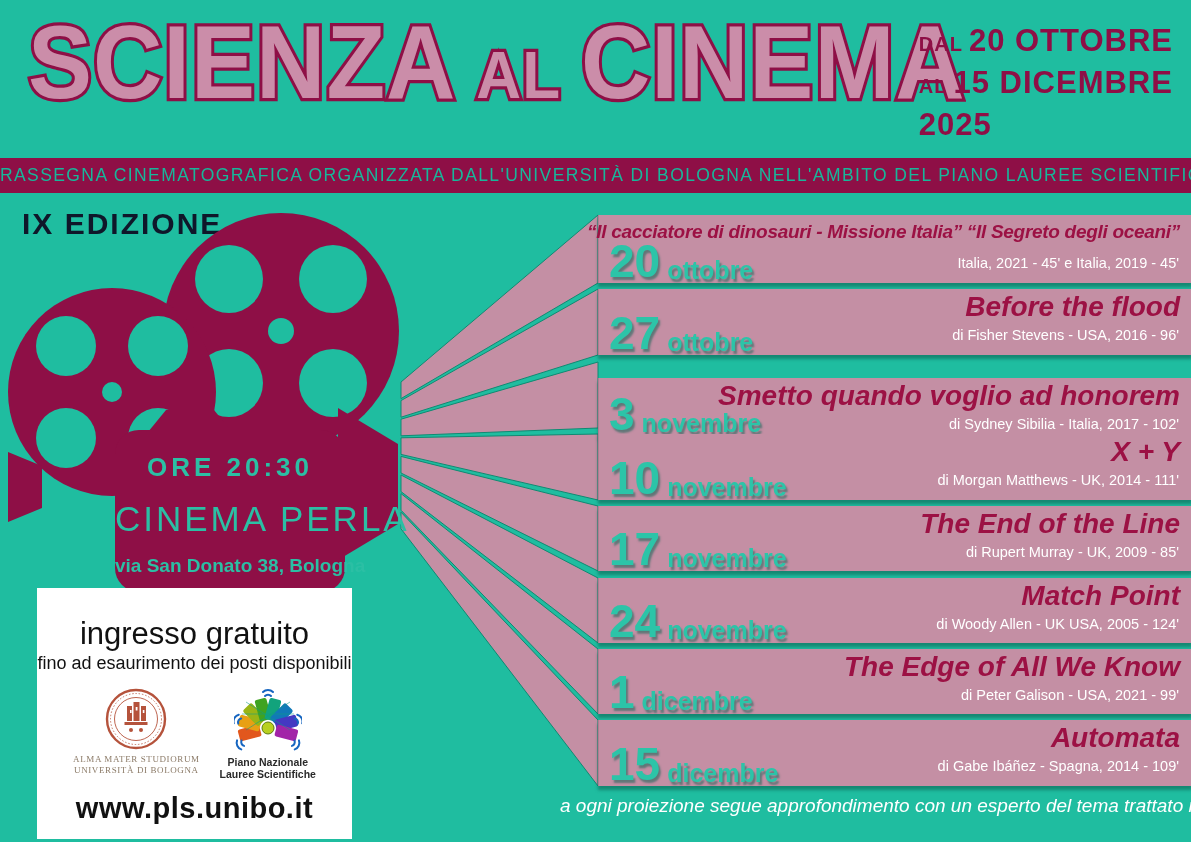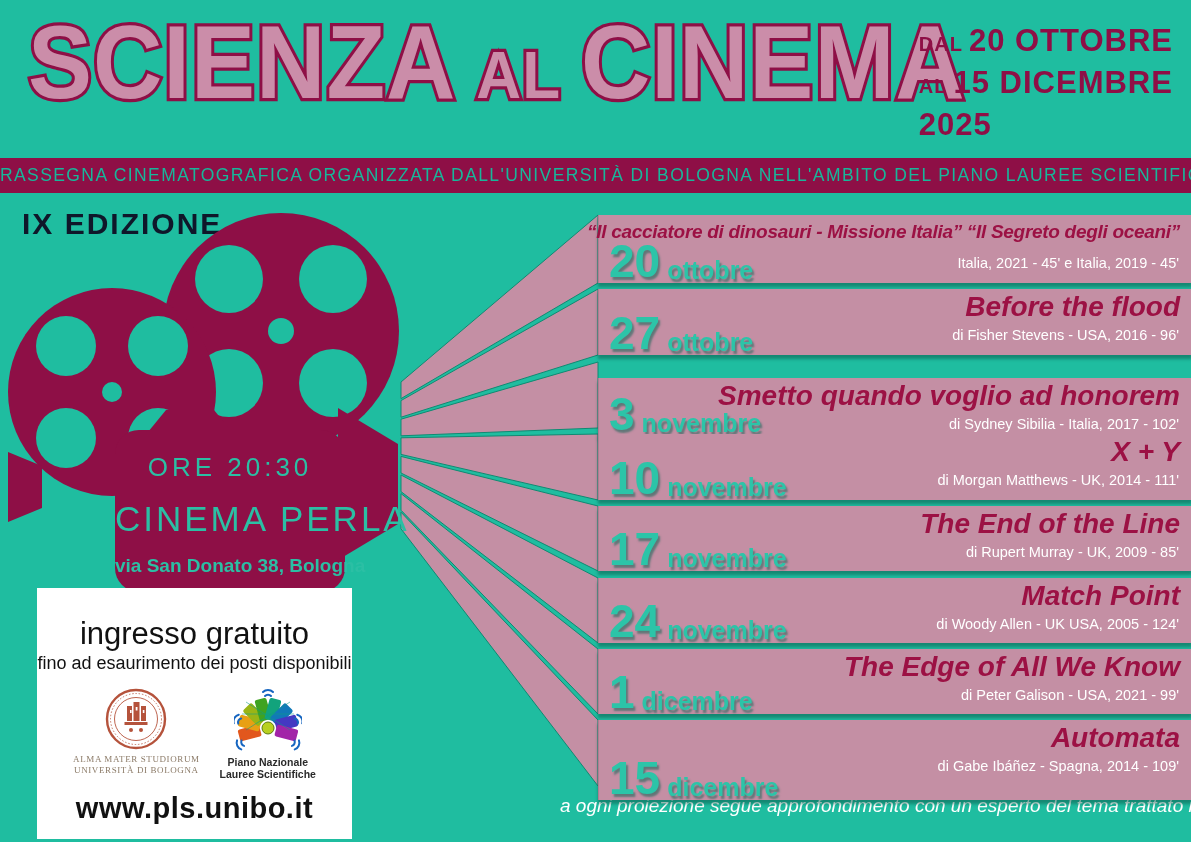--- a/index.html
+++ b/index.html
@@ -30,21 +30,21 @@
     background:#8e0f46;color:#17b79a;
     font-size:17.5px;letter-spacing:1.4px;line-height:35px;text-align:center;white-space:nowrap;
   }
   .edition{
     position:absolute;left:22px;top:207px;color:#0f172a;
     font-size:30px;font-weight:bold;letter-spacing:2px;
   }
   
   .projector{position:absolute;left:0;top:0;z-index:1;}
   .venue{position:absolute;left:115px;top:430px;width:230px;text-align:center;z-index:2;color:#2bbfa4;}
-  .venue-time{margin-top:22px;font-size:26px;letter-spacing:4px;font-weight:400;}
+  .venue-time{margin-top:22px;font-size:26px;letter-spacing:4px;font-weight:700;}
   .venue-name{margin-top:16px;font-size:35px;letter-spacing:3px;font-weight:400;white-space:nowrap;}
   .venue-address{margin-top:16px;font-size:19px;font-weight:bold;white-space:nowrap;text-align:right;}
   
   .beams{position:absolute;left:0;top:0;z-index:0;pointer-events:none;}
   
   .slat{
     position:absolute;left:598px;width:593px;background:#c48fa4;z-index:2;
     box-shadow:0 4px 3px rgba(10,84,70,.5);
     border-left:1px solid rgba(90,40,60,.18);
   }
@@ -200,21 +200,21 @@
   </div>
 
   <div class="slat slat-6" style="top: 649px; height: 65px;">
     <div class="slat-title">The Edge of All We Know</div>
     <div class="slat-details">di Peter Galison - USA, 2021 - 99'</div>
     <div class="slat-date">
       <span class="day">1</span><span class="month">dicembre</span>
     </div>
   </div>
 
-  <div class="slat slat-7" style="top: 720px; height: 80px;">
+  <div class="slat slat-7" style="top: 720px; height: 66px;">
     <div class="slat-title">Automata</div>
     <div class="slat-details">di Gabe Ibáñez - Spagna, 2014 - 109'</div>
     <div class="slat-date">
       <span class="day">15</span><span class="month">dicembre</span>
     </div>
   </div>
 </div>
 
   <div class="info-box">
     <div class="ingresso">ingresso gratuito</div>

